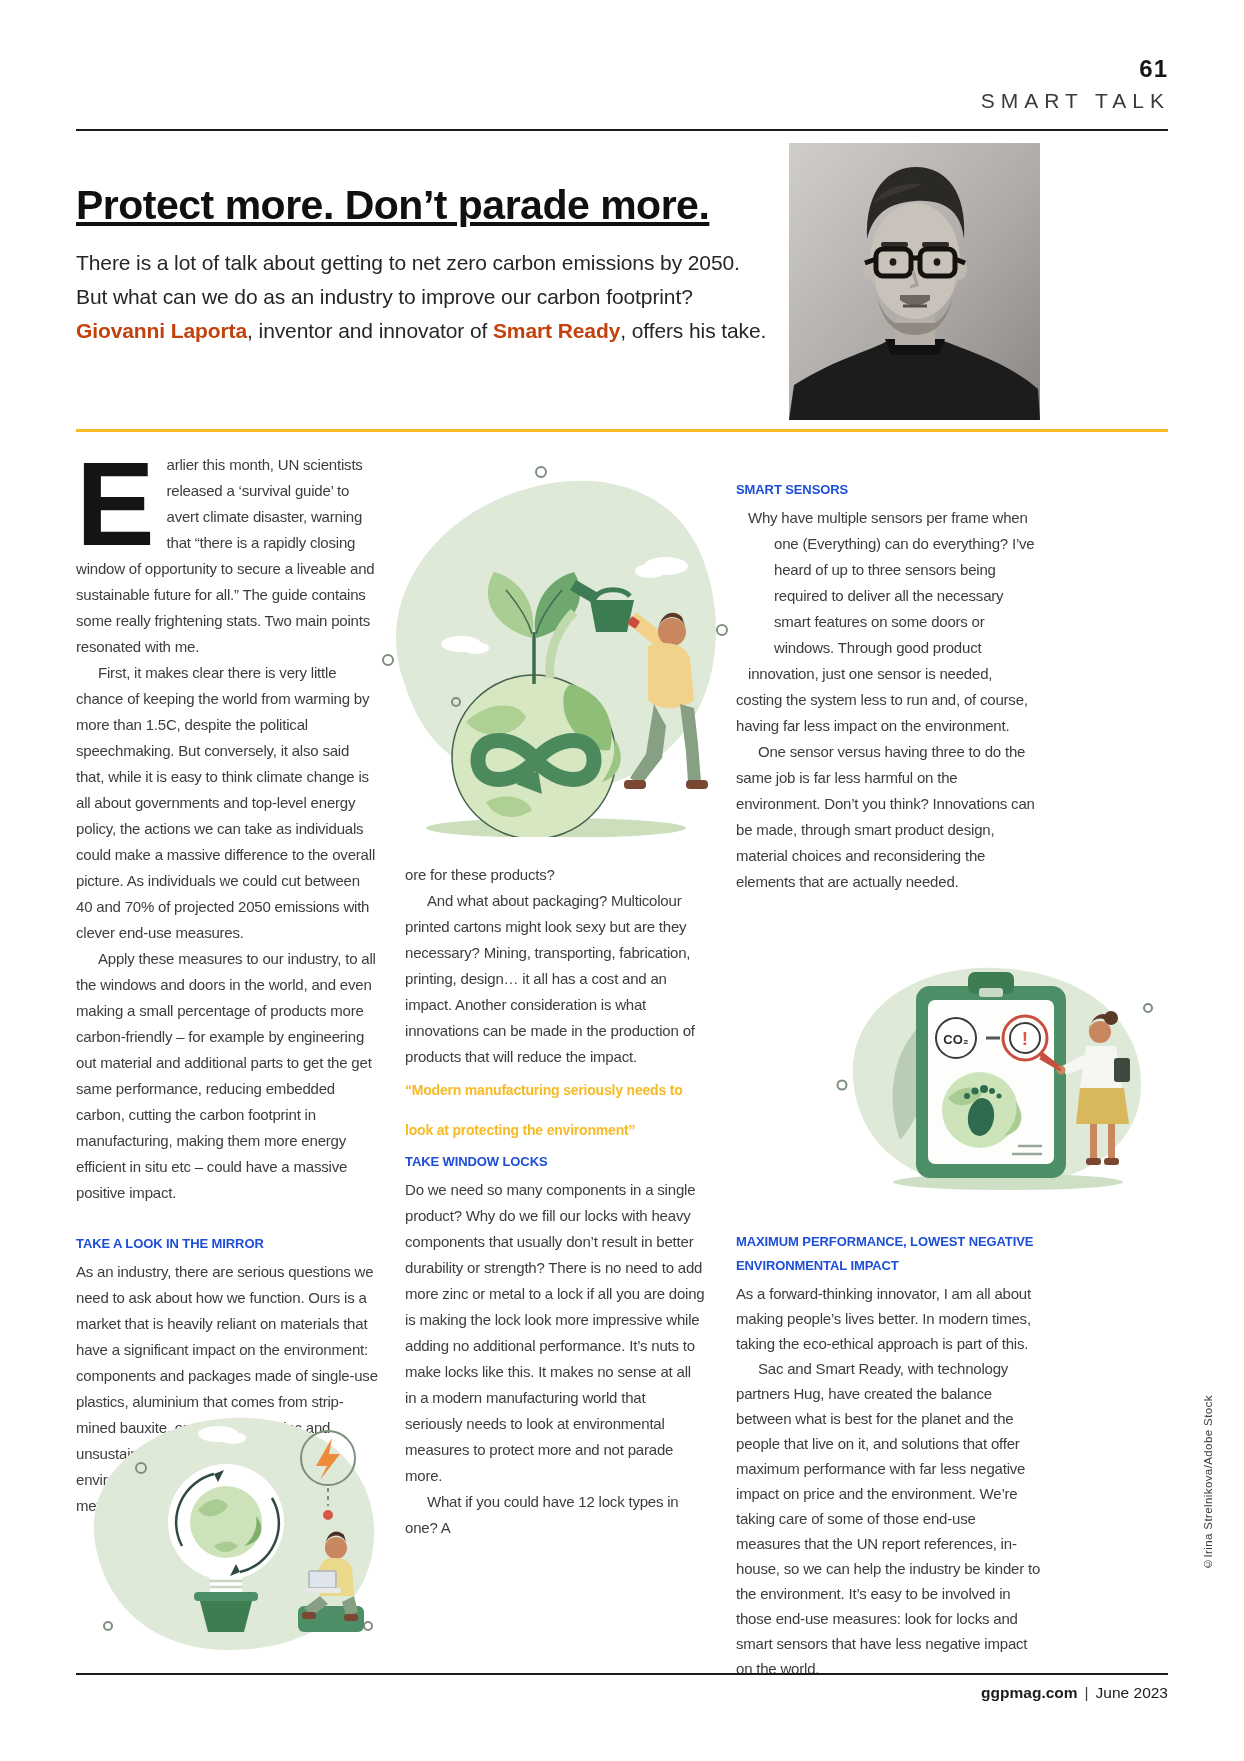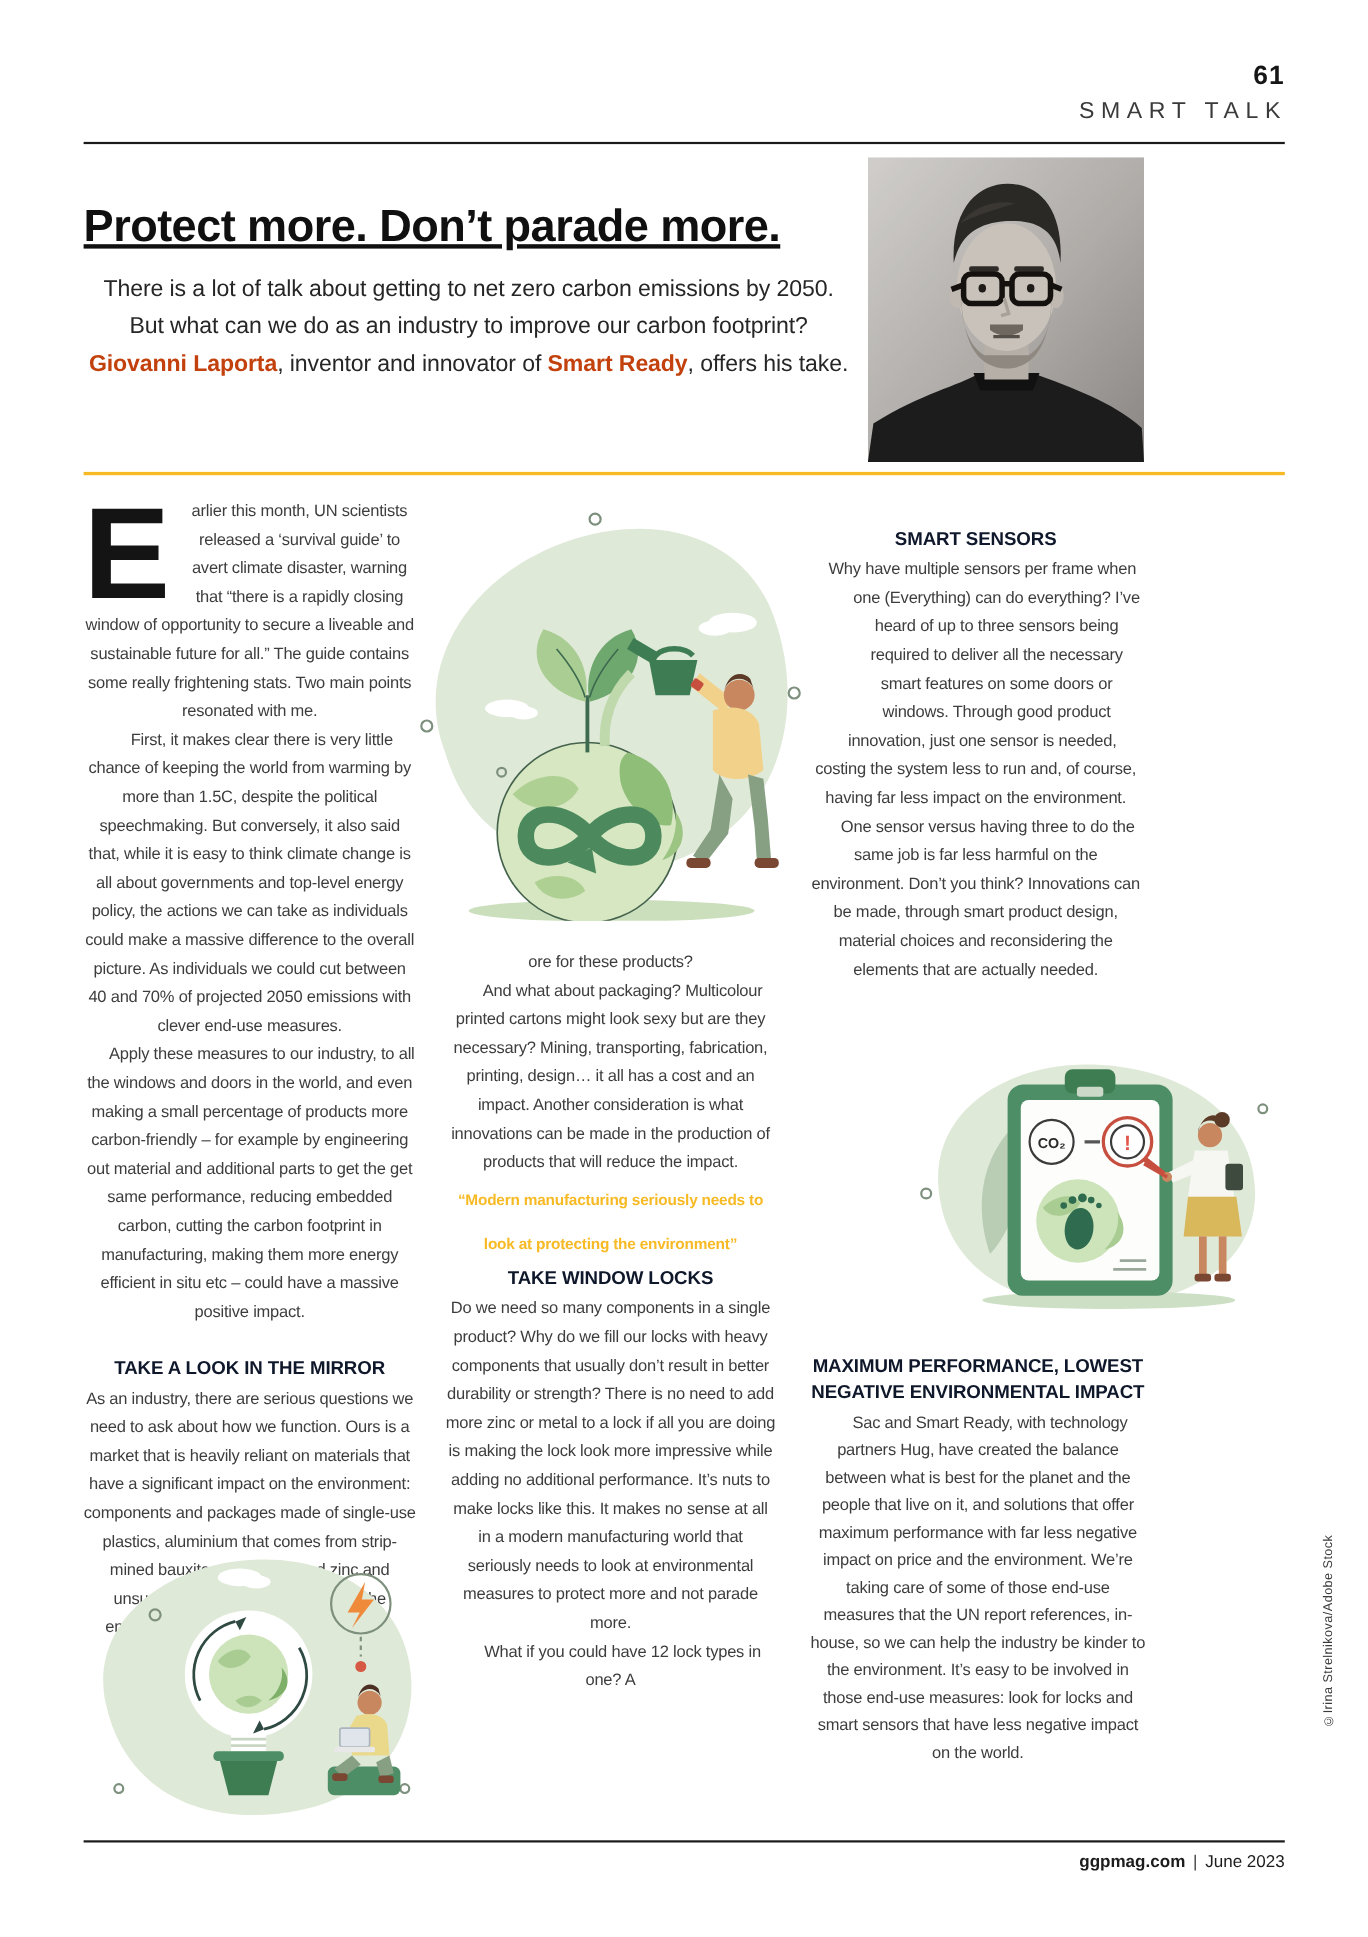--- a/index.html
+++ b/index.html
@@ -1,35 +1,35 @@
 <!DOCTYPE html>
 <html><head>
 <meta charset="utf-8">
 <style>
   html,body{margin:0;padding:0;background:#ffffff;}
   .page{position:relative;width:1244px;height:1761px;background:#fff;overflow:hidden;
-        font-family:"Liberation Sans",sans-serif;color:#3d3d3d;text-align:center;}
+        font-family:"Liberation Sans",sans-serif;color:#3d3d3d;}
   
   .pagenum{position:absolute;top:55px;right:76px;font-size:24px;font-weight:700;color:#161616;letter-spacing:1px;}
   .section{position:absolute;top:89px;right:74px;font-size:21px;font-weight:400;color:#3a3a3a;letter-spacing:6px;margin-left:32px;}
   .rule{position:absolute;left:76px;width:1092px;height:0;border-top:2px solid #1a1a1a;}
   .rule.top{top:129px;}
   .rule.bottom{top:1673px;}
   .rule.yellow{top:429px;border-top:3px solid #F7BA24;}
   
   .headline{position:absolute;left:76px;top:182px;margin:0;font-size:41px;font-weight:700;color:#101010;letter-spacing:-0.5px;text-decoration:underline;}
   .intro{position:absolute;left:76px;top:246px;width:700px;margin:0;font-size:21px;line-height:34px;color:#262626;letter-spacing:-0.1px;}
   .intro b{font-weight:700;color:#c2410c;}
   
   .portrait{position:absolute;left:789px;top:143px;width:251px;height:277px;}
   
   .col{position:absolute;font-size:15px;line-height:26px;letter-spacing:-0.2px;color:#3d3d3d;}
   .col p{margin:0;}
   .col .ind{text-indent:22px;}
-  .col h3{font-size:17px;font-weight:700;color:#0f172a;margin:26px 0 3px 0;letter-spacing:-0.1px;line-height:24px;}
+  .col h3{font-size:13px;font-weight:700;color:#1d4ed8;margin:26px 0 3px 0;letter-spacing:-0.1px;line-height:24px;}
   .col-left{left:76px;top:452px;width:302px;}
   .col-mid{left:405px;top:862px;width:300px;}
   .col-right-a{left:736px;top:452px;width:302px;}
   .col-right-b{left:736px;top:1230px;width:306px;line-height:25px;}
   .dropcap{float:left;font-size:118px;line-height:92px;font-weight:700;color:#141414;margin:6px 12px 2px 0;}
   .quote{font-size:14px;font-weight:700;color:#F7BA24;line-height:40px;margin:20px 0 24px 0;}
   
   .wsp{float:left;clear:left;}
   .wsp.w1{width:12px;height:26px;}
   .wsp.w2{width:38px;height:130px;}
@@ -230,20 +230,21 @@
         <rect x="262" y="176" width="7" height="36" fill="#C9875F"></rect>
         <rect x="280" y="176" width="7" height="36" fill="#C9875F"></rect>
         <rect x="258" y="210" width="15" height="7" rx="3" fill="#7A4733"></rect>
         <rect x="276" y="210" width="15" height="7" rx="3" fill="#7A4733"></rect>
       </g>
     </svg>
   </div>
 
   <div class="col col-right-b">
     <h3 style="margin-top:0;">MAXIMUM PERFORMANCE, LOWEST NEGATIVE ENVIRONMENTAL IMPACT</h3>
+    <p>As a forward-thinking innovator, I am all about making people’s lives better. In modern times, taking the eco-ethical approach is part of this.</p>
     <p class="ind">Sac and Smart Ready, with technology partners Hug, have created the balance between what is best for the planet and the people that live on it, and solutions that offer maximum performance with far less negative impact on price and the environment. We’re taking care of some of those end-use measures that the UN report references, in-house, so we can help the industry be kinder to the environment. It’s easy to be involved in those end-use measures: look for locks and smart sensors that have less negative impact on the world.</p>
   </div>
 
   <div class="illus illus-bulb">
     <svg width="330" height="290" viewBox="0 0 330 290">
       <path d="M30,170 C15,100 80,44 165,40 C250,36 306,86 308,150 C310,216 264,263 185,271 C105,279 45,242 30,170 Z" fill="#DFE9D8"></path>
       <g fill="#ffffff">
         <ellipse cx="152" cy="56" rx="20" ry="8"></ellipse>
           <ellipse cx="167" cy="60" rx="13" ry="6"></ellipse>
       </g>

